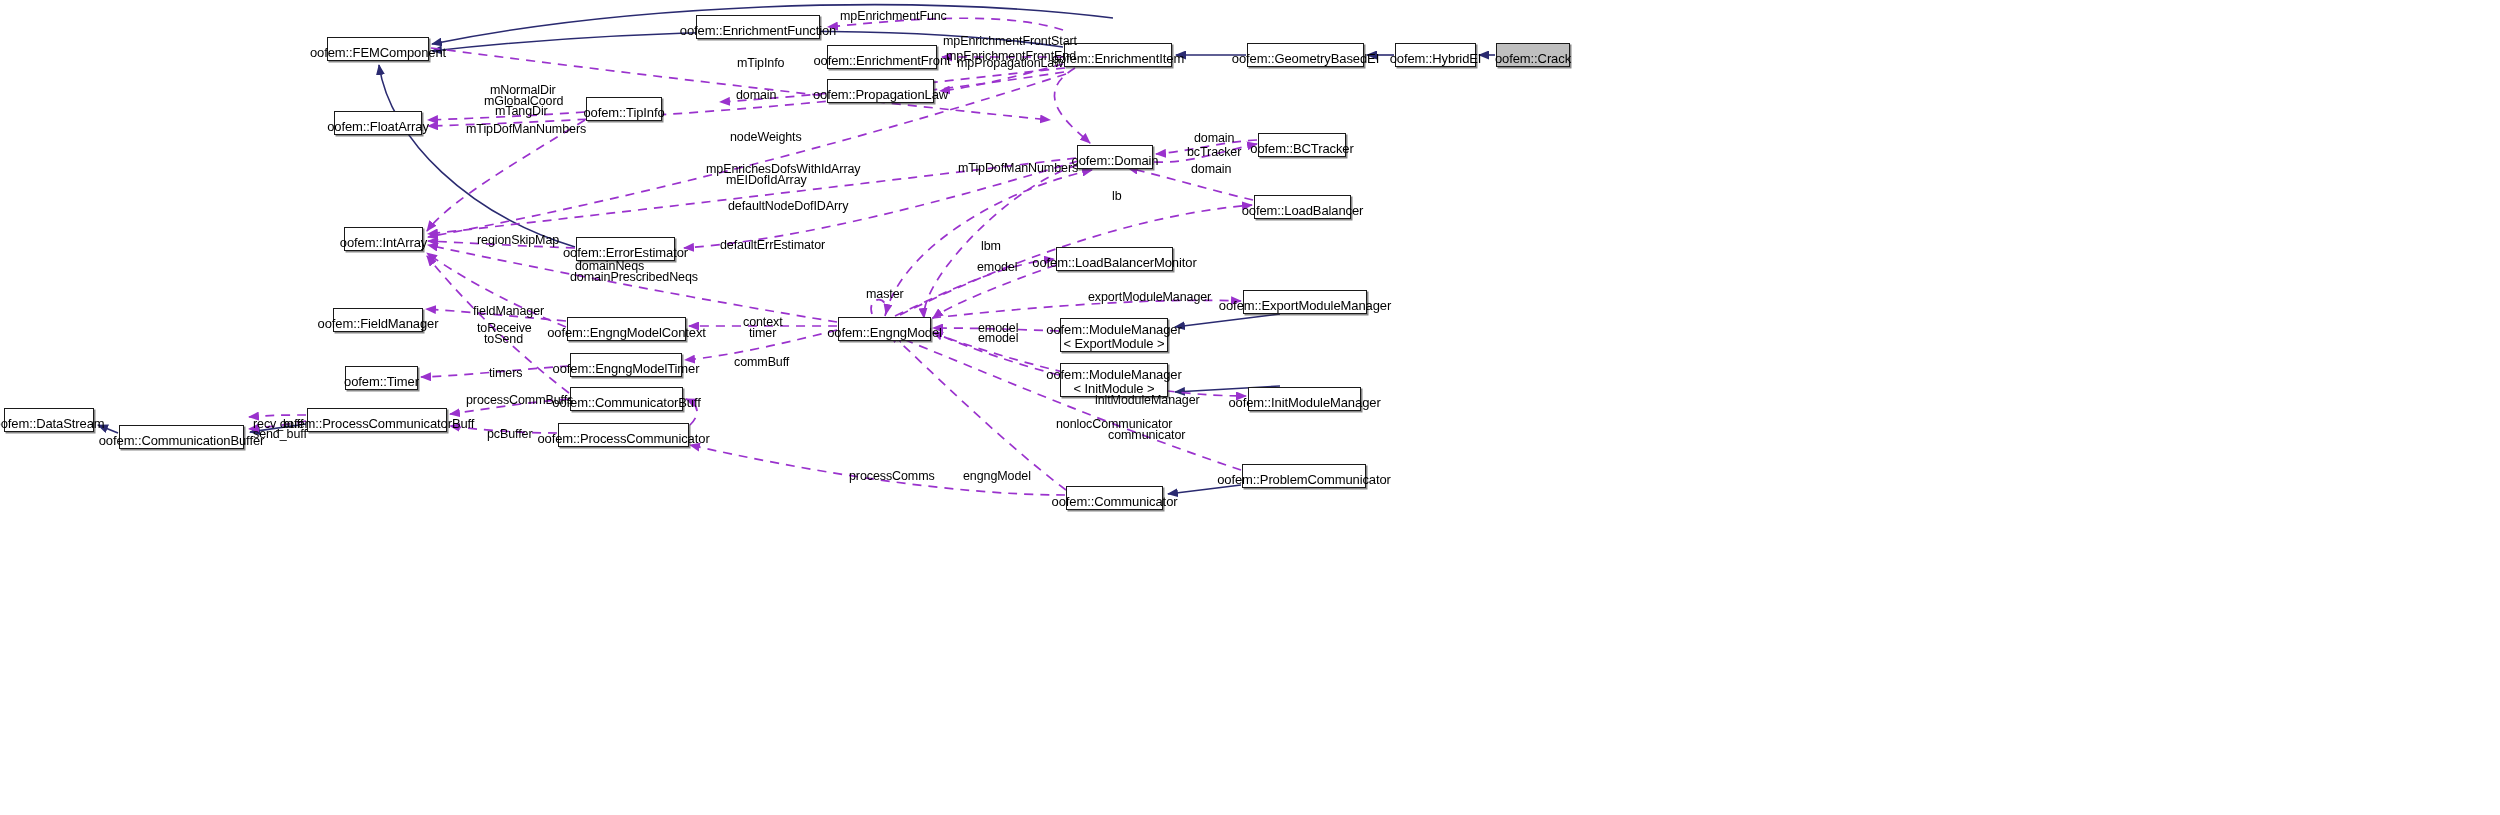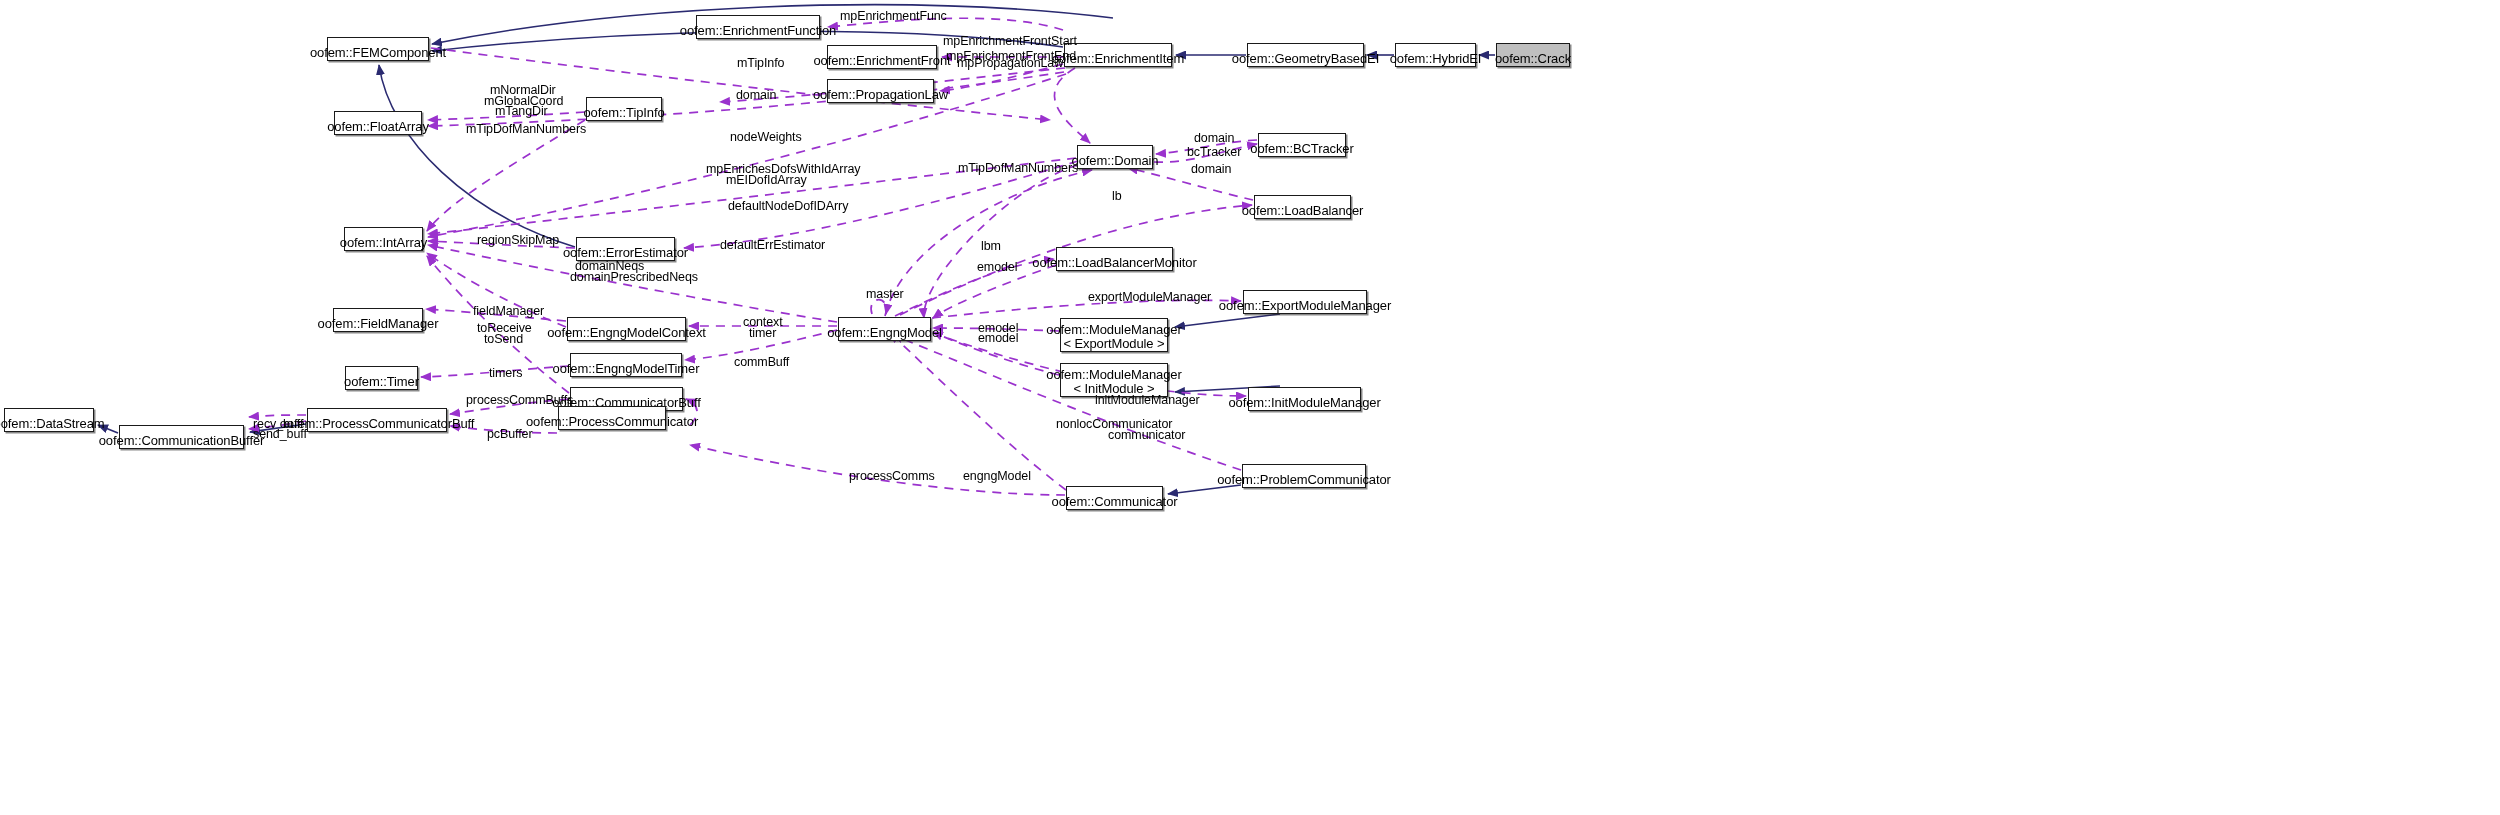--- a/index.html
+++ b/index.html
@@ -261,21 +261,21 @@
   </div>
   <div class="node" style="left:4px;top:408px;width:90px;height:24px;">
     <span>oofem::DataStream</span>
   </div>
   <div class="node" style="left:307px;top:408px;width:140px;height:24px;">
     <span>oofem::ProcessCommunicatorBuff</span>
   </div>
   <div class="node" style="left:119px;top:425px;width:125px;height:24px;">
     <span>oofem::CommunicationBuffer</span>
   </div>
-  <div class="node" style="left:558px;top:406px;width:108px;height:24px;">
+  <div class="node" style="left:558px;top:423px;width:131px;height:24px;">
     <span>oofem::ProcessCommunicator</span>
   </div>
   <div class="node" style="left:1242px;top:464px;width:124px;height:24px;">
     <span>oofem::ProblemCommunicator</span>
   </div>
   <div class="node" style="left:1066px;top:486px;width:97px;height:24px;">
     <span>oofem::Communicator</span>
   </div>
 
   <div class="edge-label" style="left:840px;top:10px;">mpEnrichmentFunc</div>

